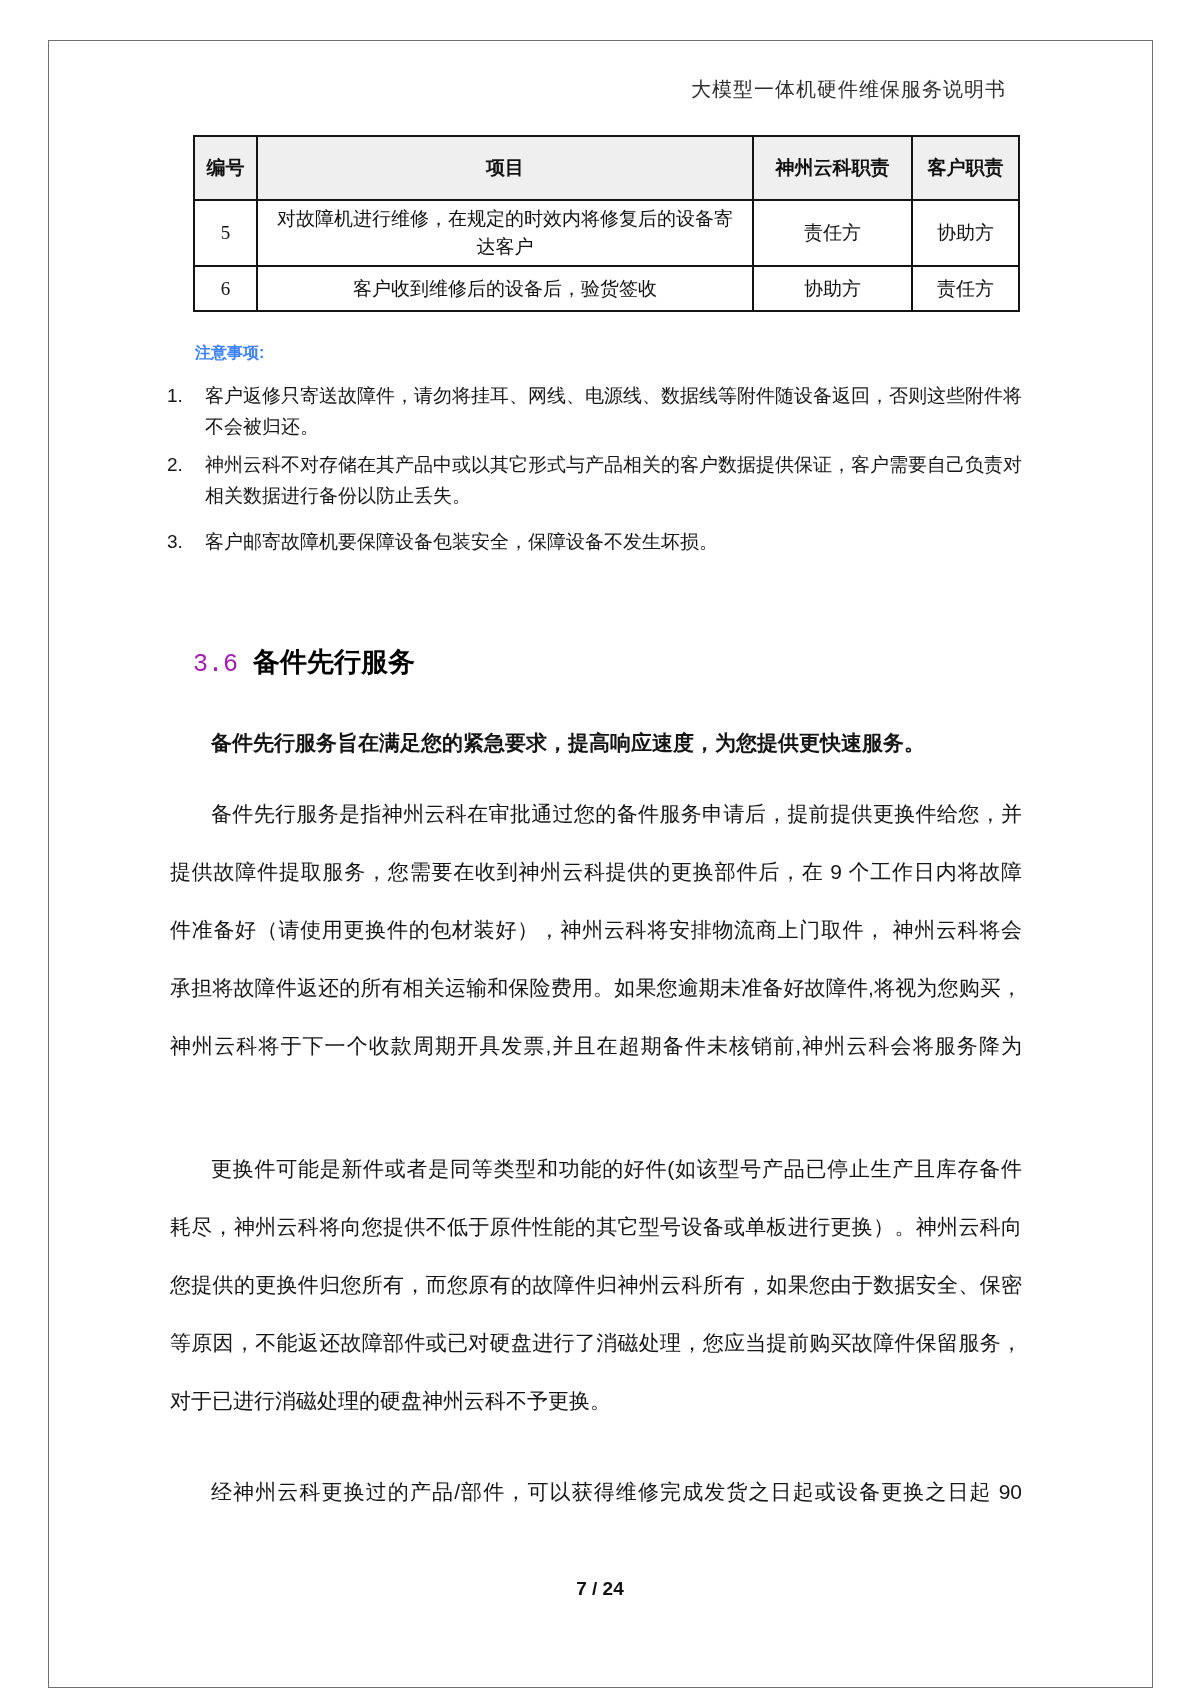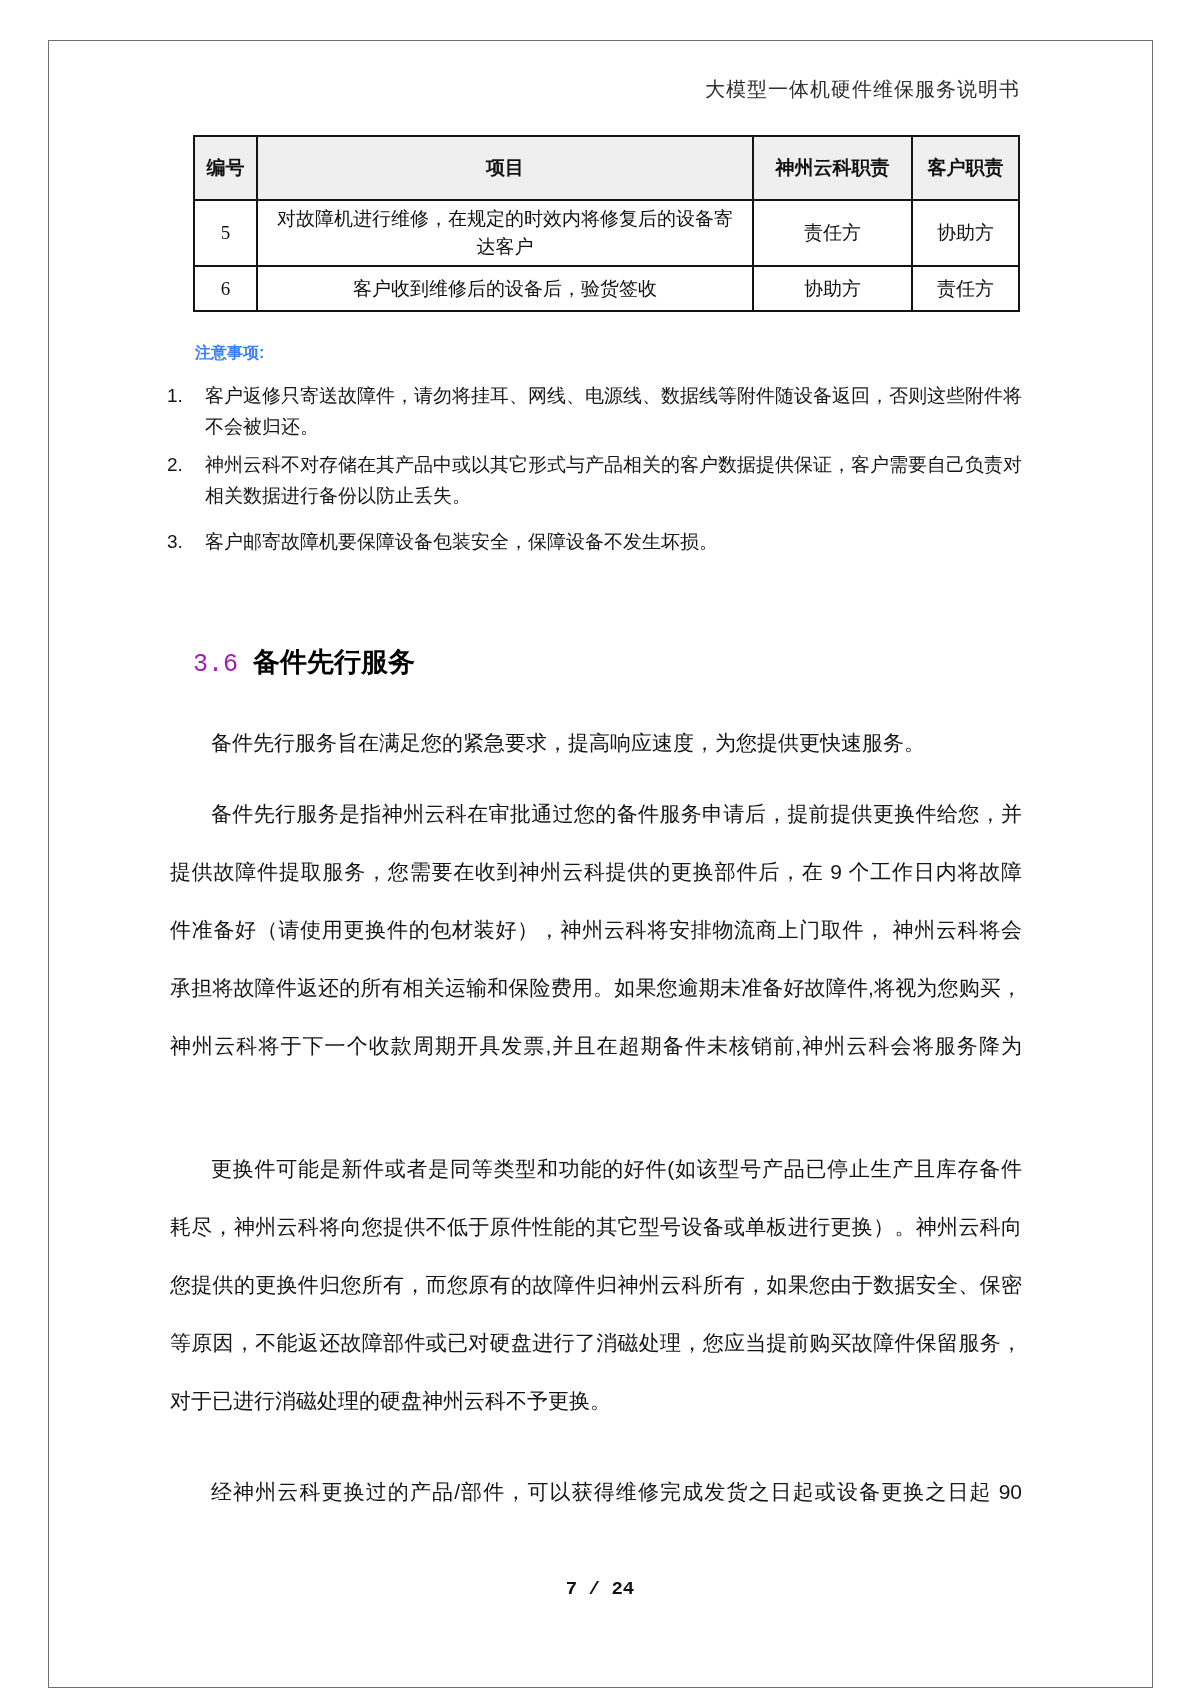--- a/index.html
+++ b/index.html
@@ -6,21 +6,21 @@
   .page{
     position:relative;width:1200px;height:1698px;background:#ffffff;overflow:hidden;
     font-family:"Liberation Sans","DejaVu Sans",sans-serif;color:#1c1c1c;
   }
   .page-frame{
     position:absolute;left:48px;top:40px;right:47px;bottom:10px;
     border:1px solid #6f6f6f;pointer-events:none;
   }
   
   .doc-header{
-    position:absolute;top:76px;left:100px;right:180px;text-align:right;
+    position:absolute;top:76px;left:100px;right:194px;text-align:right;
     font-family:"Liberation Serif","DejaVu Serif",serif;font-size:20px;color:#2e2e2e;
     letter-spacing:1px;
   }
   
   .resp-table{
     position:absolute;left:193px;top:135px;border-collapse:collapse;table-layout:fixed;
     font-family:"Liberation Serif","DejaVu Serif",serif;font-size:19px;color:#111;
   }
   .resp-table td,.resp-table th{
     border:2px solid #141414;vertical-align:middle;text-align:center;
@@ -44,34 +44,34 @@
   .note-2{top:449px;}
   .note-3{top:526px;}
   
   .section-heading{position:absolute;left:193px;top:644px;white-space:nowrap;}
   .sec-no{
     font-family:Liberation Mono, monospace;font-size:25px;color:#a21caf;
   }
   .sec-title{font-size:27px;font-weight:bold;color:#000;margin-left:15px;}
   
   .bodyblock{position:absolute;left:170px;width:852px;font-size:21px;color:#151515;}
-  .para-1{top:714px;}
+  .para-1{top:714px;font-weight:bold;}
   .para-2{top:785px;}
   .para-3{top:1140px;}
   .para-4{top:1463px;}
   .tline{line-height:58px;height:58px;white-space:nowrap;}
   .tline.wrapless{white-space:normal;}
   .tline.j{
     text-align:justify;text-align-last:justify;white-space:normal;overflow:hidden;
   }
   .ind{padding-left:41px;}
   
   .doc-footer{
     position:absolute;left:0;right:0;top:1578px;text-align:center;
-    font-family:Liberation Mono, monospace;font-size:19px;font-weight:600;color:#111;
+    font-family:Liberation Sans, sans-serif;font-size:19px;font-weight:600;color:#111;
   }
 </style>
 </head>
 <body>
 
 <div class="page">
 
   <div class="page-frame"></div>
 
   <div class="doc-header">大模型一体机硬件维保服务说明书</div>

